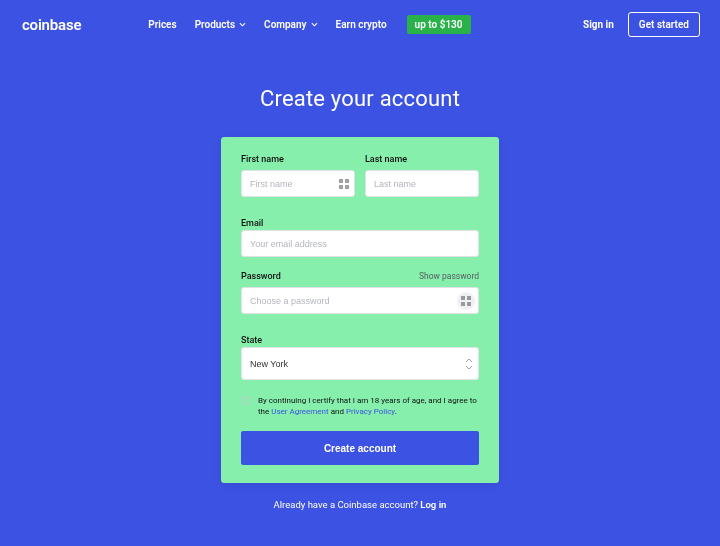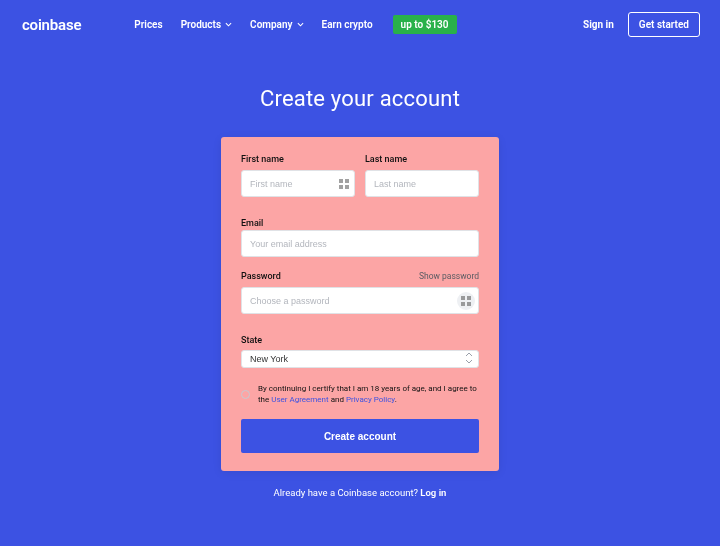--- a/index.html
+++ b/index.html
@@ -15,21 +15,21 @@
     display: flex;
     align-items: center;
     padding: 11px 20px 0 22px;
     height: 38px;
   }
   .logo {
     color: #fff;
     font-size: 15px;
     font-weight: 600;
     letter-spacing: -0.2px;
-    margin-right: 10px;
+    margin-right: 24px;
   }
   .nav-links {
     display: flex;
     gap: 18px;
     align-items: center;
     margin-left: 43px;
   }
   .nav-link {
     color: #fff;
     font-size: 10px;
@@ -77,21 +77,21 @@
   }
   .heading {
     color: #fff;
     text-align: center;
     font-size: 22px;
     font-weight: 400;
     margin-top: 48px;
     letter-spacing: 0.2px;
   }
   .card {
-    background: #fca5a5;
+    background: #86efac;
     width: 278px;
     margin: 26px auto 0 auto;
     border-radius: 3px;
     padding: 17px 20px 18px 20px;
     box-shadow: 0 2px 10px rgba(0,0,0,0.08);
   }
   .row2 {
     display: flex;
     gap: 10px;
   }
@@ -167,36 +167,36 @@
     transform: none;
   }
   .select-wrap {
     position: relative;
   }
   .select {
     appearance: none;
     -webkit-appearance: none;
     padding-right: 20px;
     color: #333;
-    height: 18px;
+    height: 33px;
   }
   .select-arrows {
     position: absolute;
     right: 6px;
     top: 50%;
     transform: translateY(-50%);
     width: 8px;
     pointer-events: none;
   }
   .select-arrows svg { display:block; }
   .consent {
     display: flex;
     gap: 8px;
     margin-top: 15px;
-    align-items: center;
+    align-items: flex-start;
   }
   .checkbox {
     width: 9px;
     height: 9px;
     border: 1px solid #c7c9cf;
     border-radius: 50%;
     margin-top: 1px;
     flex-shrink: 0;
     cursor: pointer;
   }

